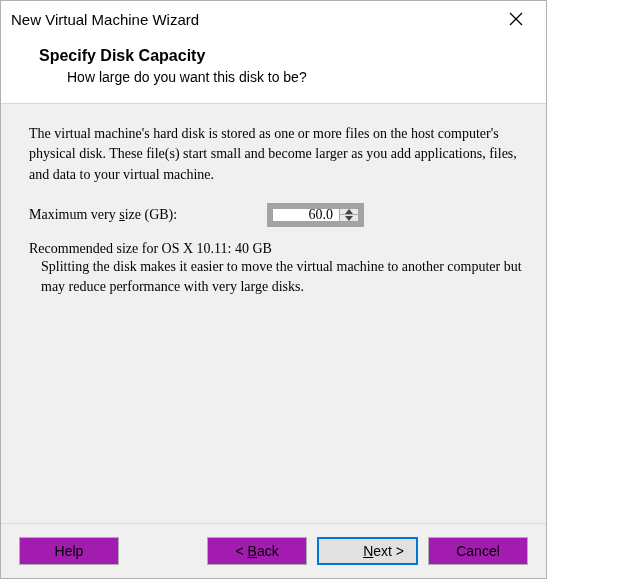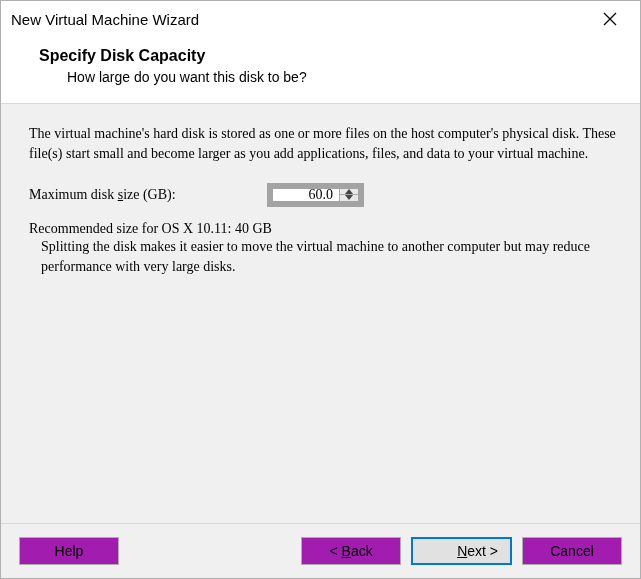--- a/index.html
+++ b/index.html
@@ -7,21 +7,21 @@
     margin: 0;
     font-family: "Segoe UI", Tahoma, sans-serif;
     font-size: 14px;
     background: #fff;
     color: #000;
     width: 641px;
     height: 579px;
     overflow: hidden;
   }
   .window {
-    width: 641px;
+    width: 547px;
     height: 579px;
     border: 1px solid #b0b0b0;
     background: #fff;
     display: flex;
     flex-direction: column;
   }
   .titlebar {
     height: 36px;
     display: flex;
     align-items: center;
@@ -181,21 +181,21 @@
   <div class="header">
     <h1>Specify Disk Capacity</h1>
     <div class="sub">How large do you want this disk to be?</div>
   </div>
 
   <div class="content">
     <div class="desc">The virtual machine's hard disk is stored as one or more files on the host computer's physical disk. These file(s) start small and become larger as you add applications, files, and data to your virtual machine.</div>
 
     <div class="size-row">
       <div class="size-label">
-        <span>Maximum disk </span><span class="underline">s</span><span>ize (GB):</span>
+        <span>Maximum very </span><span class="underline">s</span><span>ize (GB):</span>
       </div>
       <div class="spinner">
         <input type="text" value="60.0" style="">
         <div class="spin-btns">
           <button class="spin-btn">
             <svg viewBox="0 0 8 5">
                 <polygon points="4,0 8,5 0,5" fill="#444"></polygon>
               </svg>
           </button>
           <button class="spin-btn">

